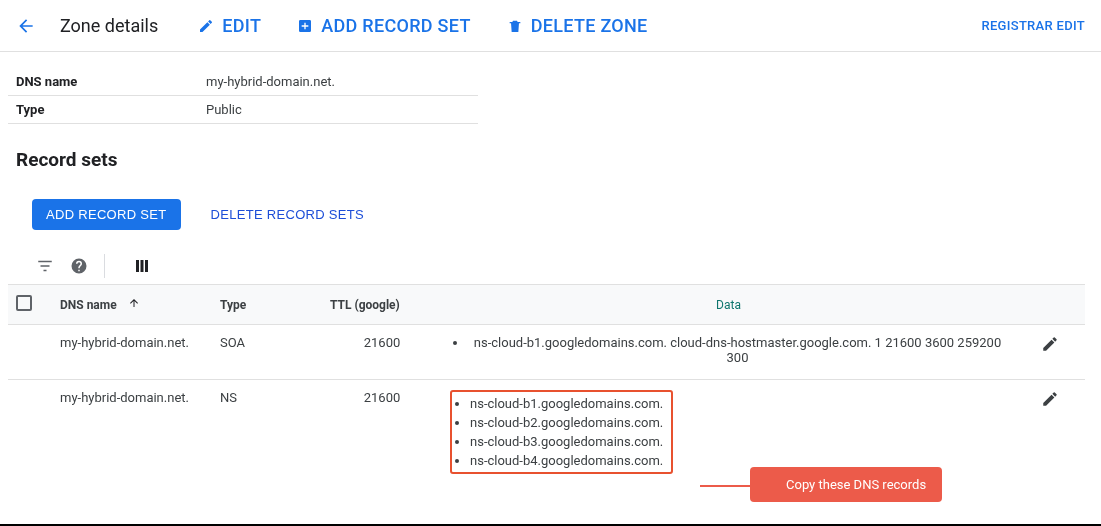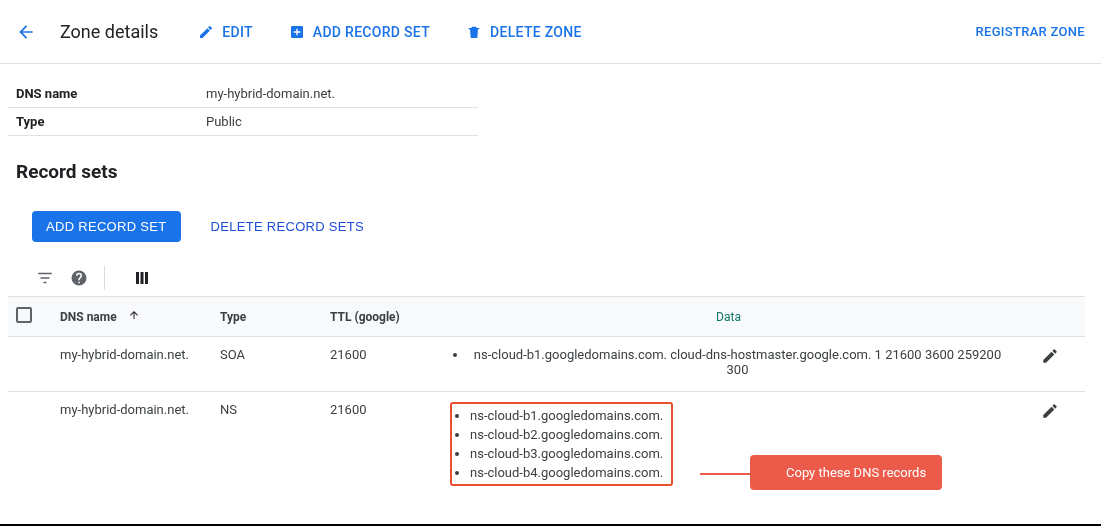--- a/index.html
+++ b/index.html
@@ -1,23 +1,23 @@
 <!DOCTYPE html>
 <html><head>
 <meta charset="utf-8">
 <style>
   * { box-sizing: border-box; }
   html, body { margin:0; padding:0; font-family: Roboto, "Helvetica Neue", Arial, sans-serif; font-size:13px; color:#202124; background:#fff; }
   .page { width:1101px; height:526px; position:relative; overflow:hidden; border-bottom:2px solid #000; }
 
   
-  .toolbar { display:flex; align-items:center; height:64px; padding:0 16px; border-bottom:1px solid #e0e0e0; }
+  .toolbar { display:flex; align-items:center; height:52px; padding:0 16px; border-bottom:1px solid #e0e0e0; }
   .toolbar .back { color:#1a73e8; display:flex; align-items:center; cursor:pointer; margin-right:16px; }
   .toolbar .title { font-size:18px; font-weight:400; color:#202124; margin-right:40px; }
-  .toolbar .tbtn { display:flex; align-items:center; color:#1a73e8; font-weight:500; font-size:14px; letter-spacing:.3px; margin-right:36px; cursor:pointer; }
+  .toolbar .tbtn { display:flex; align-items:center; color:#1a73e8; font-weight:500; font-size:18px; letter-spacing:.3px; margin-right:36px; cursor:pointer; }
   .toolbar .tbtn svg, .toolbar .back svg { margin-right:8px; }
   .toolbar .spacer { flex:1; }
   .toolbar .registrar { color:#1a73e8; font-weight:500; font-size:13px; letter-spacing:.3px; cursor:pointer; }
 
   
   .zone-area { padding:16px 16px 8px 8px; }
   .zone-name { font-size:22px; font-weight:500; margin:12px 0 10px 0; }
   .info-table { width:470px; border-collapse:collapse; }
   .info-table td { border-bottom:1px solid #e0e0e0; padding:6px 8px; font-size:13px; color:#3c4043; }
   .info-table td.k { width:190px; font-weight:700; color:#202124; }
@@ -36,21 +36,21 @@
 
   
   .tbl { width:100%; border-collapse:collapse; }
   .tbl th { text-align:left; font-size:12px; font-weight:700; color:#3c4043; padding:10px 8px; background:#f8f9fa; border-top:1px solid #e0e0e0; border-bottom:1px solid #e0e0e0; }
   .tbl th.data-h { color:#0f766e; font-weight:400;text-align:center; }
   .tbl td { padding:10px 8px; vertical-align:top; font-size:13px; color:#3c4043; border-bottom:1px solid #e0e0e0; }
   .tbl tr.row2 td { border-bottom:none; }
   .col-cb { width:44px; text-align:center; }
   .col-dns { width:160px; }
   .col-type { width:110px; }
-  .col-ttl { width:120px; text-align:left; }
+  .col-ttl { width:120px; text-align:center; }
   .col-data { }
   .col-act { width:70px; text-align:center; }
   .chk { width:16px; height:16px; border:2px solid #5f6368; border-radius:2px; display:inline-block; }
   .sort-arrow { margin-left:8px; }
   ul.data-list { margin:0; padding-left:18px;text-align:center; }
   ul.data-list li { margin-bottom:4px; }
   .edit-pencil { color:#3c4043; cursor:pointer; }
 
   
   .ns-box { border:2px solid #e8512f; border-radius:3px; padding:4px 8px 0 0; display:inline-block; }
@@ -85,21 +85,21 @@
     </div>
 
     <div class="tbtn">
       <svg width="16" height="16" viewBox="0 0 24 24" fill="#1a73e8">
           <path d="M6 7h12l-1 14H7L6 7zm3-3h6l1 2h4v2H4V6h4l1-2z"></path>
         </svg>
       <span>DELETE ZONE</span>
     </div>
 
     <div class="spacer"></div>
-    <div class="registrar">REGISTRAR ZONE</div>
+    <div class="registrar">REGISTRAR EDIT</div>
   </div>
 
   <div class="zone-area">
     <table class="info-table">
       <tbody>
           <tr>
         <td class="k">DNS name</td>
         <td>my-hybrid-domain.net.</td>
       </tr>
       <tr>
@@ -190,15 +190,15 @@
               <svg width="18" height="18" viewBox="0 0 24 24" fill="#3c4043">
                   <path d="M3 17.25V21h3.75L17.81 9.94l-3.75-3.75L3 17.25zM20.71 7.04a1 1 0 0 0 0-1.41l-2.34-2.34a1 1 0 0 0-1.41 0l-1.83 1.83 3.75 3.75 1.83-1.83z"></path>
                 </svg>
             </span>
           </td>
         </tr>
       </tbody>
     </table>
   </div>
 
-  <div class="callout" style="left:750px; top:455px;padding-left:36px;">Copy these DNS records</div>
+  <div class="callout" style="left:750px; top:467px;padding-left:36px;">Copy these DNS records</div>
 
 </div>
 
 </body></html>

